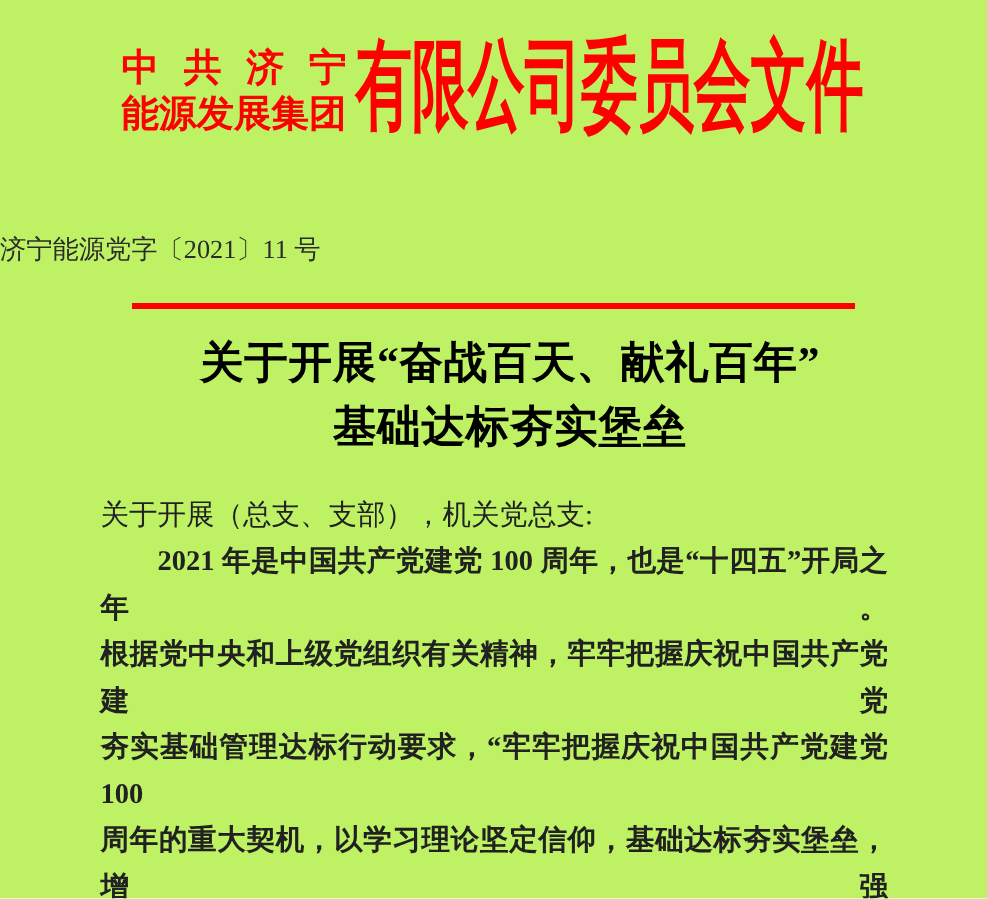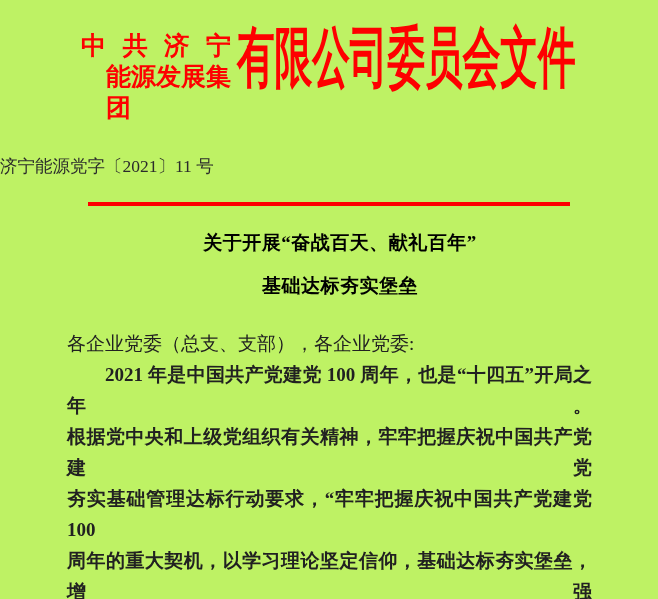--- a/index.html
+++ b/index.html
@@ -34,21 +34,20 @@
     letter-spacing: 0;
     flex: 0 0 auto;
   }
   .lh-org-line1 {
     text-align: justify;
     text-align-last: justify;
   }
   .lh-org-line2 {
     text-align: justify;
     text-align-last: justify;
-    margin-left: 25px;
   }
   .lh-big-wrap {
     flex: 0 0 auto;
     width: 340px;
     height: 90px;
     margin-left: 6px;
     overflow: visible;
   }
   .lh-big {
     font-size: 66px;
@@ -73,21 +72,21 @@
     width: 482px;
     height: 4px;
     margin: 25px auto 0 auto;
     background: #fe0000;
   }
 
   
   .doc-title {
     margin-top: 15px;
     text-align: center;
-    font-size: 19px;
+    font-size: 29px;
     line-height: 43px;
     font-weight: bold;
     color: #000000;
     letter-spacing: 0.5px;
     padding-left: 22px;
   }
 
   
   .doc-body {
     margin: 21px 66px 0 67px;
@@ -121,20 +120,20 @@
   <div class="doc-number">济宁能源党字〔2021〕11 号</div>
 
   <div class="red-rule"></div>
 
   <div class="doc-title">
     <div>关于开展“奋战百天、献礼百年”</div>
     <div>基础达标夯实堡垒</div>
   </div>
 
   <div class="doc-body">
-      <div class="body-line">各企业党委（总支、支部），各企业党委:</div>
+      <div class="body-line">关于开展（总支、支部），机关党总支:</div>
       <div class="body-line just indent">2021 年是中国共产党建党 100 周年，也是“十四五”开局之年。</div>
       <div class="body-line just">根据党中央和上级党组织有关精神，牢牢把握庆祝中国共产党建党</div>
       <div class="body-line just">夯实基础管理达标行动要求，“牢牢把握庆祝中国共产党建党 100</div>
       <div class="body-line just">周年的重大契机，以学习理论坚定信仰，基础达标夯实堡垒，增强</div>
     </div>
 
 </div>
 
 </body></html>

